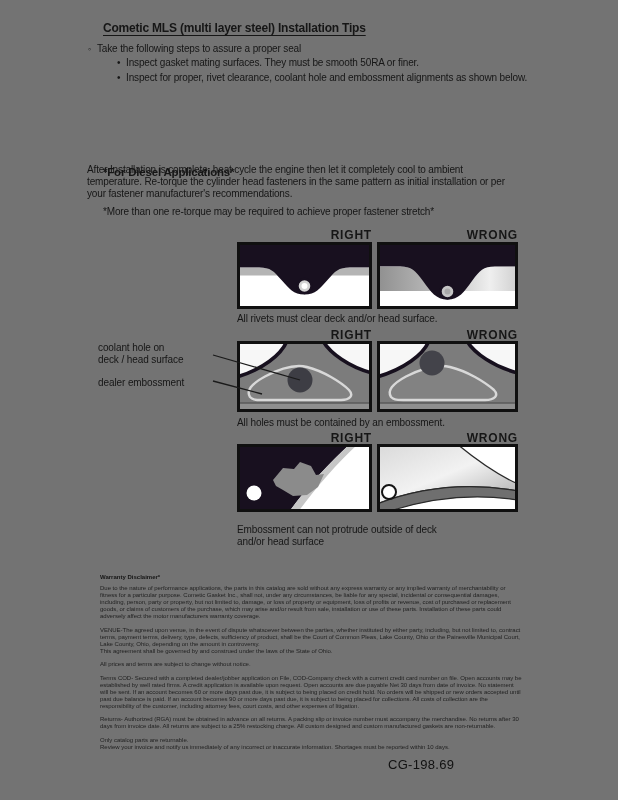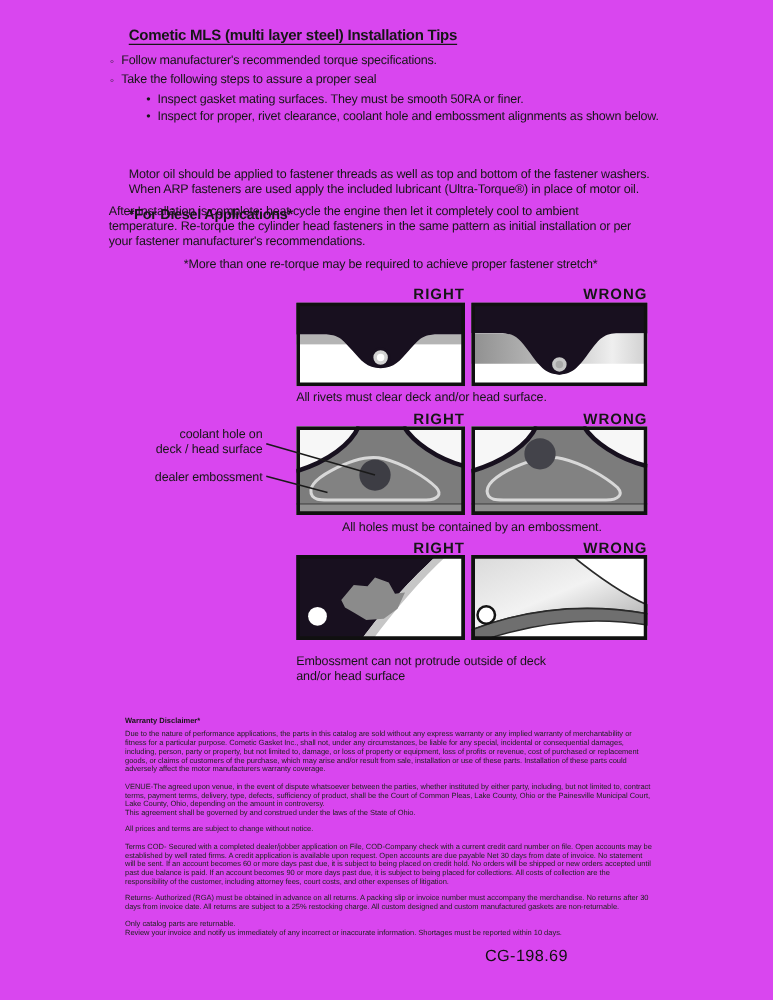--- a/index.html
+++ b/index.html
@@ -1,18 +1,18 @@
 <!DOCTYPE html>
 <html><head>
 <meta charset="utf-8">
 <style>
   * { margin:0; padding:0; box-sizing:border-box; }
   html, body { background:#ffffff; }
   .page {
-    position:relative; width:618px; height:800px; background:#d946ef;
+    position:relative; width:618px; height:800px; background:#737373;
     font-family:"Liberation Sans","DejaVu Sans",sans-serif; color:#161616;
     overflow:hidden;
   }
   .abs { position:absolute; }
   .pre { white-space:pre-line; }
 
   .title {
     font-size:12px; font-weight:bold; letter-spacing:-0.2px;
     text-decoration:underline; text-underline-offset:2.5px;
   }
@@ -23,59 +23,54 @@
   .mk-dot::before  { content:"\2022"; font-size:10px; }
   .tip-row.sub { padding-left:29px; }
 
   .h2 { font-size:11.5px; font-weight:bold; letter-spacing:-0.2px;margin-top:48px; }
   .body-text { font-size:10px; line-height:12px; letter-spacing:-0.15px; }
 
   .dg-head { position:absolute; font-size:12px; font-weight:600; letter-spacing:0.8px; text-align:right; }
   .panel { position:absolute; }
   .panel svg { display:block; }
   .caption { position:absolute; font-size:10px; letter-spacing:-0.1px; line-height:12px; }
-  .dg-label { position:absolute; font-size:10px; line-height:11.5px; letter-spacing:-0.1px; text-align:right; }
+  .dg-label { position:absolute; font-size:10px; line-height:11.5px; letter-spacing:-0.1px; }
   .leader { position:absolute; pointer-events:none; }
 
   .disclaimer { position:absolute; left:100px; top:574px; width:422px; }
   .disclaimer h3 { font-size:6px; font-weight:bold; margin-bottom:5px; letter-spacing:0; }
   .disclaimer p { font-size:6px; line-height:7px; letter-spacing:-0.02px; margin-bottom:6.5px; color:#222; }
 
   .footer-code { position:absolute; left:388px; top:757px; font-size:13px; letter-spacing:0.3px; color:#111; }
 </style>
 </head>
 <body>
 
 <div class="page">
 
   <div class="abs title" style="left:103px; top:21px;">Cometic MLS (multi layer steel) Installation Tips</div>
 
   <div class="abs tips" style="left:88px; top:42px; width:440px;">
     <div class="tip-row">
       <span class="mk mk-open"></span>
-      <span>Follow manufacturer's recommended torque specifications.</span>
-    </div>
-    <div class="tip-row">
-      <span class="mk mk-open"></span>
       <span>Take the following steps to assure a proper seal</span>
     </div>
     <div class="tip-row sub">
       <span class="mk mk-dot"></span>
       <span>Inspect gasket mating surfaces.  They must be smooth 50RA or finer.</span>
     </div>
     <div class="tip-row sub">
       <span class="mk mk-dot"></span>
       <span>Inspect for proper, rivet clearance, coolant hole and embossment alignments as shown below.</span>
     </div>
   </div>
 
   <div class="abs h2" style="left:103px; top:118px;">*For Diesel Applications*</div>
-  <div class="abs body-text" style="left:103px; top:134px; width:430px;">Motor oil should be applied to fastener threads as well as top and bottom of the fastener washers. When ARP fasteners are used apply the included lubricant (Ultra-Torque®) in place of motor oil.</div>
   <div class="abs body-text" style="left:87px; top:164px; width:430px;">After Installation is complete, heat cycle the engine then let it completely cool to ambient temperature. Re-torque the cylinder head fasteners in the same pattern as initial installation or per your fastener manufacturer's recommendations.</div>
-  <div class="abs body-text" style="left:103px; top:206px; width:430px;margin-left:44px;">*More than one re-torque may be required to achieve proper fastener stretch*</div>
+  <div class="abs body-text" style="left:103px; top:206px; width:430px;">*More than one re-torque may be required to achieve proper fastener stretch*</div>
 
   <div class="dg-head" style="left:237px; top:228px; width:135px;">RIGHT</div>
   <div class="dg-head" style="left:377px; top:228px; width:141px;">WRONG</div>
 
   <div class="panel" style="left:237px; top:242px;">
     <svg viewBox="0 0 135 67" width="135" height="67">
       <rect width="135" height="67" fill="#ffffff"></rect>
       <rect y="26" width="135" height="7.5" fill="#b4b4b4"></rect>
       <path d="M0,0 H135 V25.5 H113 C101,25.5 98.5,29 90.5,38 C83,46.5 78.5,52.5 67.5,52.5 C56.5,52.5 52,46.5 44.5,38 C36.5,29 34,25.5 22,25.5 H0 Z" fill="#18101f"></path>
       <circle cx="67.5" cy="44" r="7" fill="#d2d2d2" stroke="#18101f" stroke-width="2.4"></circle>
@@ -137,21 +132,21 @@
       <circle cx="55" cy="22" r="12.5" fill="#43434a"></circle>
       <rect x="1.5" y="1.5" width="138" height="68" fill="none" stroke="#101010" stroke-width="3"></rect>
     </svg>
   </div>
 
   <svg class="leader" style="left:205px; top:346px;" width="110" height="55" viewBox="0 0 110 55">
     <line x1="8" y1="9" x2="95" y2="34" stroke="#1a1a1a" stroke-width="1.3"></line>
     <line x1="8" y1="35" x2="57" y2="48" stroke="#1a1a1a" stroke-width="1.3"></line>
   </svg>
 
-  <div class="caption" style="left:237px; top:417px; width:281px; text-align:center;">All holes must be contained by an embossment.</div>
+  <div class="caption" style="left:237px; top:417px; width:281px; ">All holes must be contained by an embossment.</div>
 
   <div class="dg-head" style="left:237px; top:431px; width:135px;">RIGHT</div>
   <div class="dg-head" style="left:377px; top:431px; width:141px;">WRONG</div>
 
   <div class="panel" style="left:237px; top:444px;">
     <svg viewBox="0 0 135 68" width="135" height="68">
       <rect width="135" height="68" fill="#18101f"></rect>
       <path d="M52,68 C69,44 93,18 113,0 H135 V68 Z" fill="#ffffff"></path>
       <path d="M52,68 C69,44 93,18 113,0 H121 C100,19 78,45 61,68 Z" fill="#c6c6c6"></path>
       <path d="M36,36 L46,24 L57,25 L63,18 L74,22 L79,31 L87,30 L81,43 L70,51 L56,52 L46,46 L39,42 Z" fill="#8b8b8b"></path>

